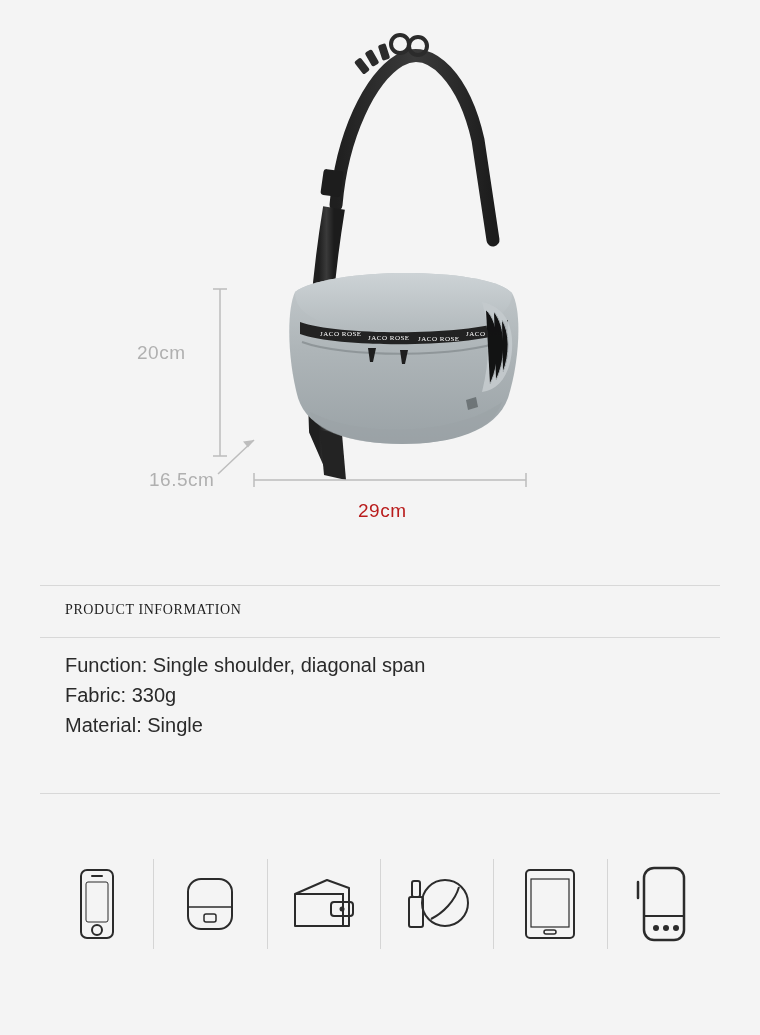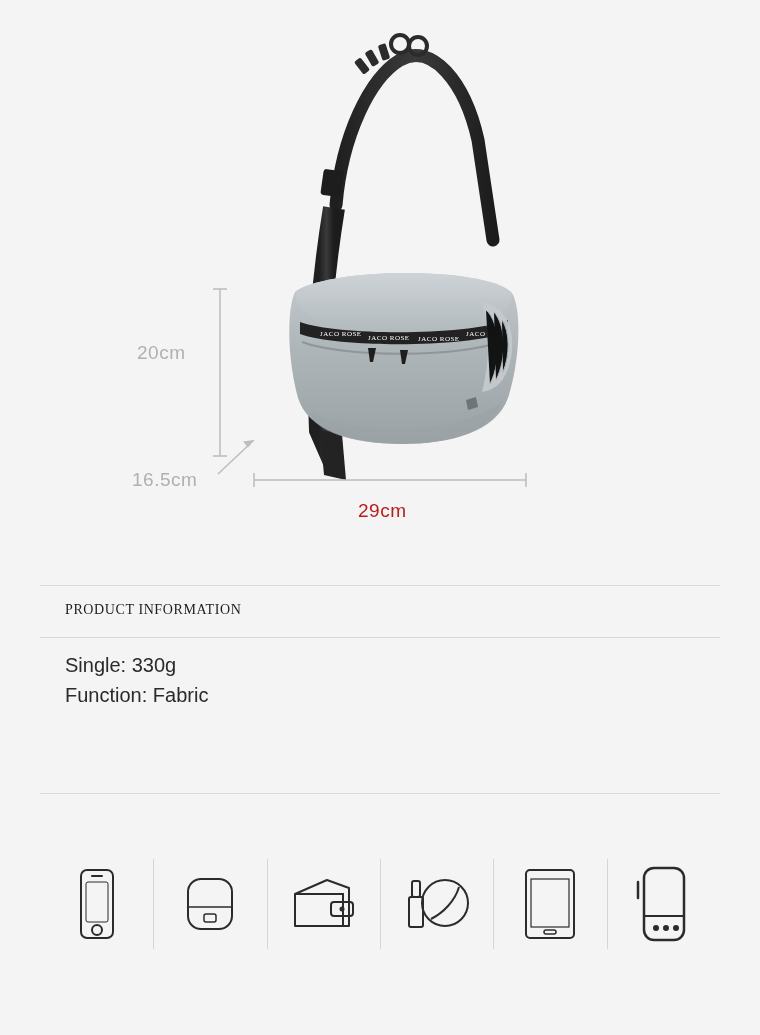--- a/index.html
+++ b/index.html
@@ -34,21 +34,21 @@
 
   
   .dim-label {
     position: absolute;
     color: #b0b0b0;
     font-size: 19px;
     letter-spacing: 0.5px;
     font-family: "Liberation Sans", sans-serif;
   }
   .dim-h { left: 137px; top: 342px; }
-  .dim-d { left: 132px; top: 469px; }
+  .dim-d { left: 149px; top: 469px; }
   .dim-w { left: 358px; top: 500px; color: #b91c1c; }
 
   
   .rule {
     position: absolute;
     left: 40px;
     width: 680px;
     height: 1px;
     background: #d8d8d8;
   }
@@ -202,22 +202,23 @@
   <span class="dim-label dim-w">29cm</span>
 </div>
 
 <div class="rule" style="top:585px;"></div>
 <div class="rule" style="top:637px;"></div>
 <div class="rule" style="top:793px;"></div>
 
 <div class="info-title">PRODUCT INFORMATION</div>
 
 <ul class="info-list">
-  <li>Single: 330g</li>
-  <li>Function: Fabric</li>
+  <li>Function: Single shoulder, diagonal span</li>
+  <li>Fabric: 330g</li>
+  <li>Material: Single</li>
 </ul>
 
 <div class="icon-strip">
 
   <div class="icon-cell">
     <span>
       <svg width="46" height="74" viewBox="0 0 46 74">
         <rect x="7" y="3" width="32" height="68" rx="6" fill="none" stroke="#2b2b2b" stroke-width="2"></rect>
         <line x1="18" y1="9" x2="28" y2="9" stroke="#2b2b2b" stroke-width="2" stroke-linecap="round"></line>
         <circle cx="23" cy="63" r="5" fill="none" stroke="#2b2b2b" stroke-width="2"></circle>

